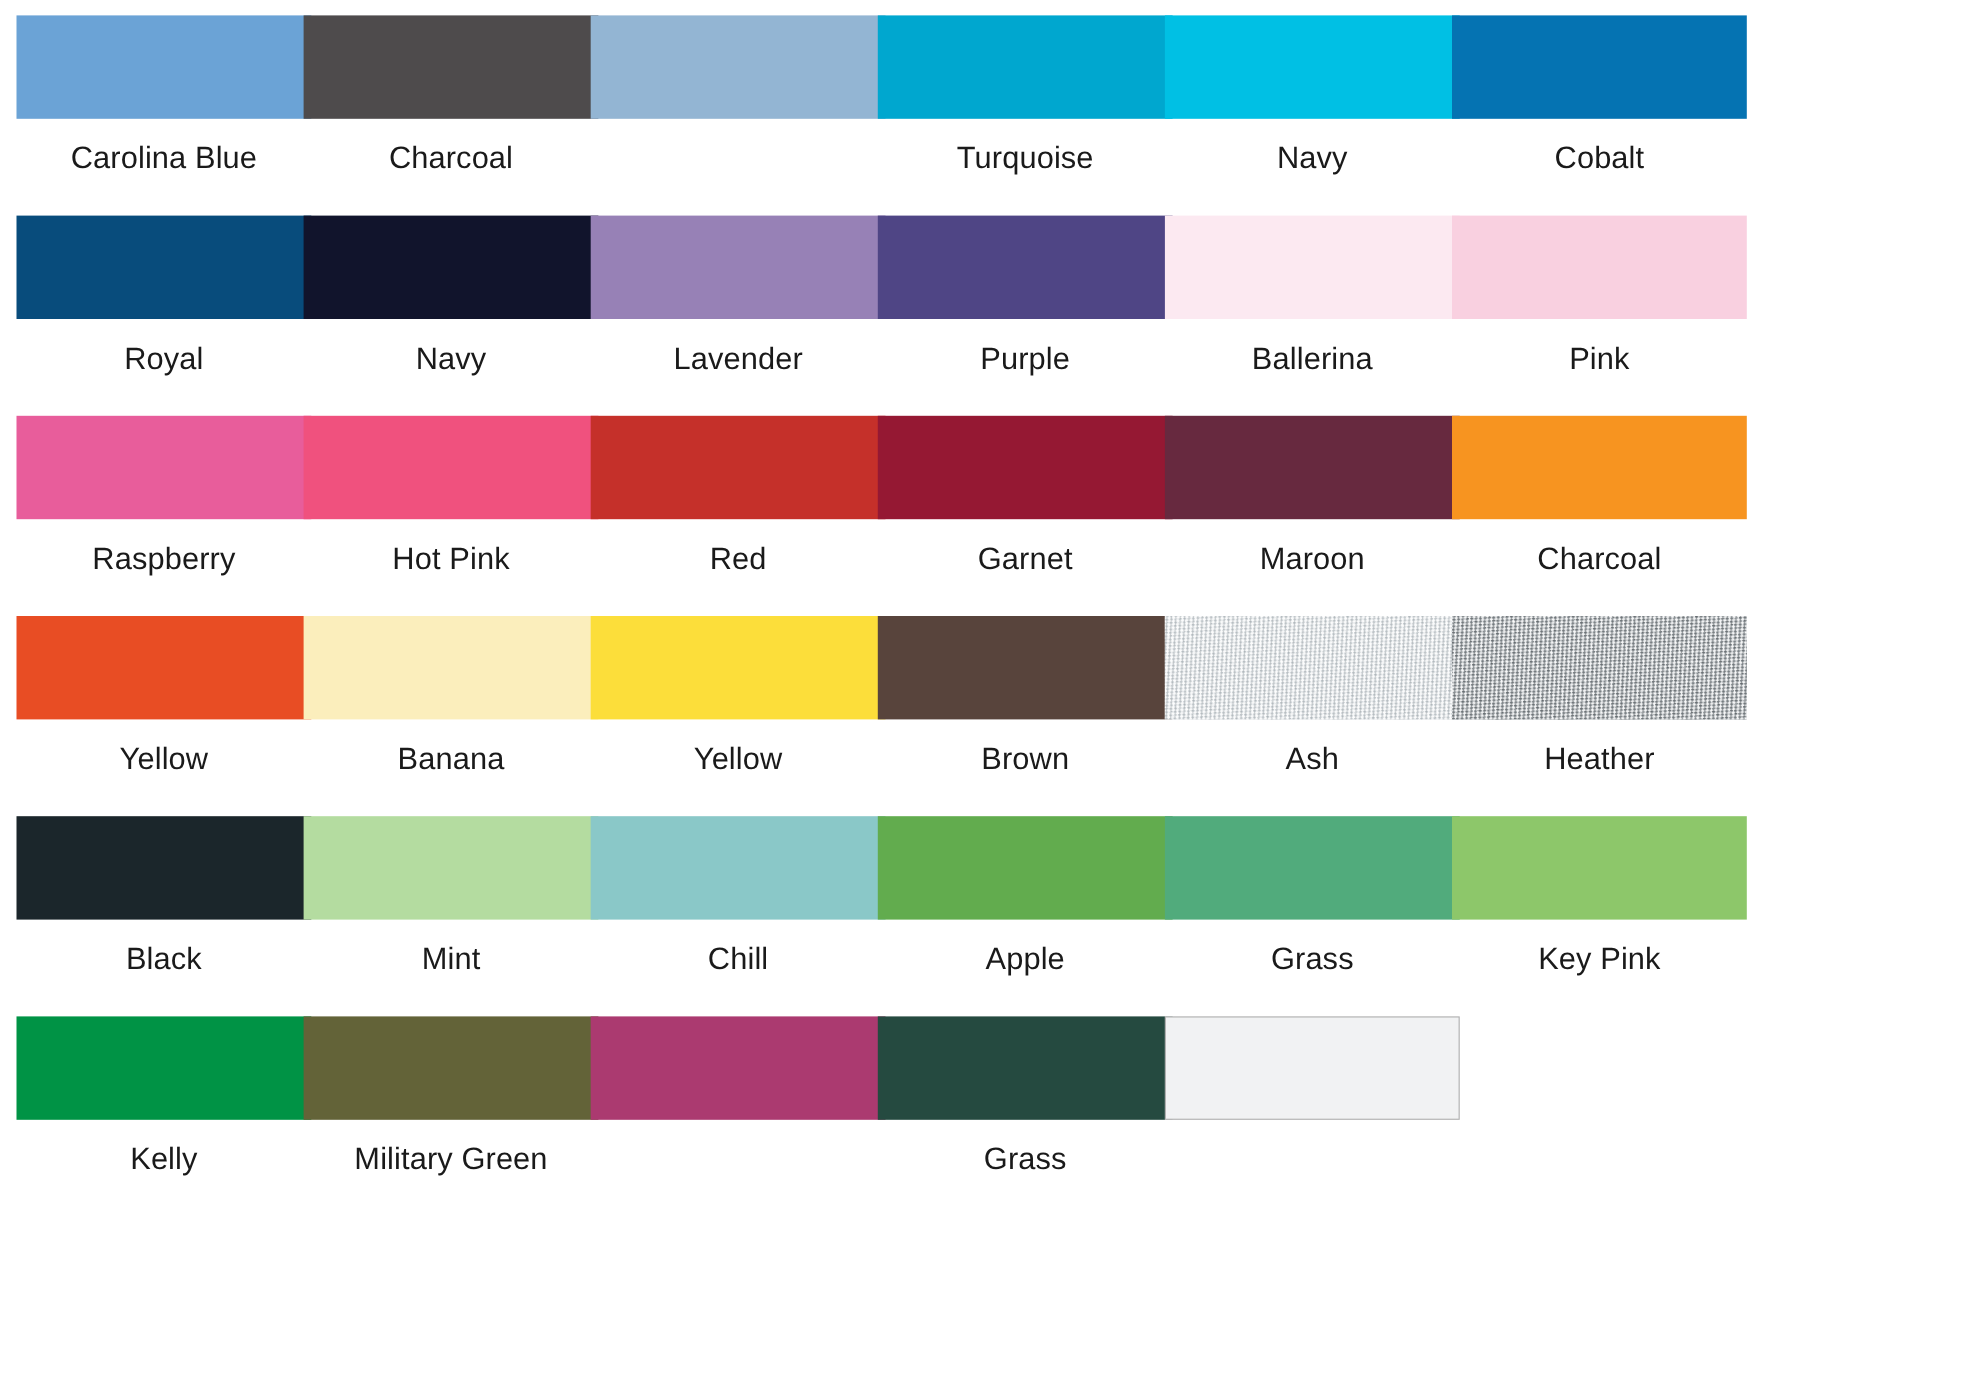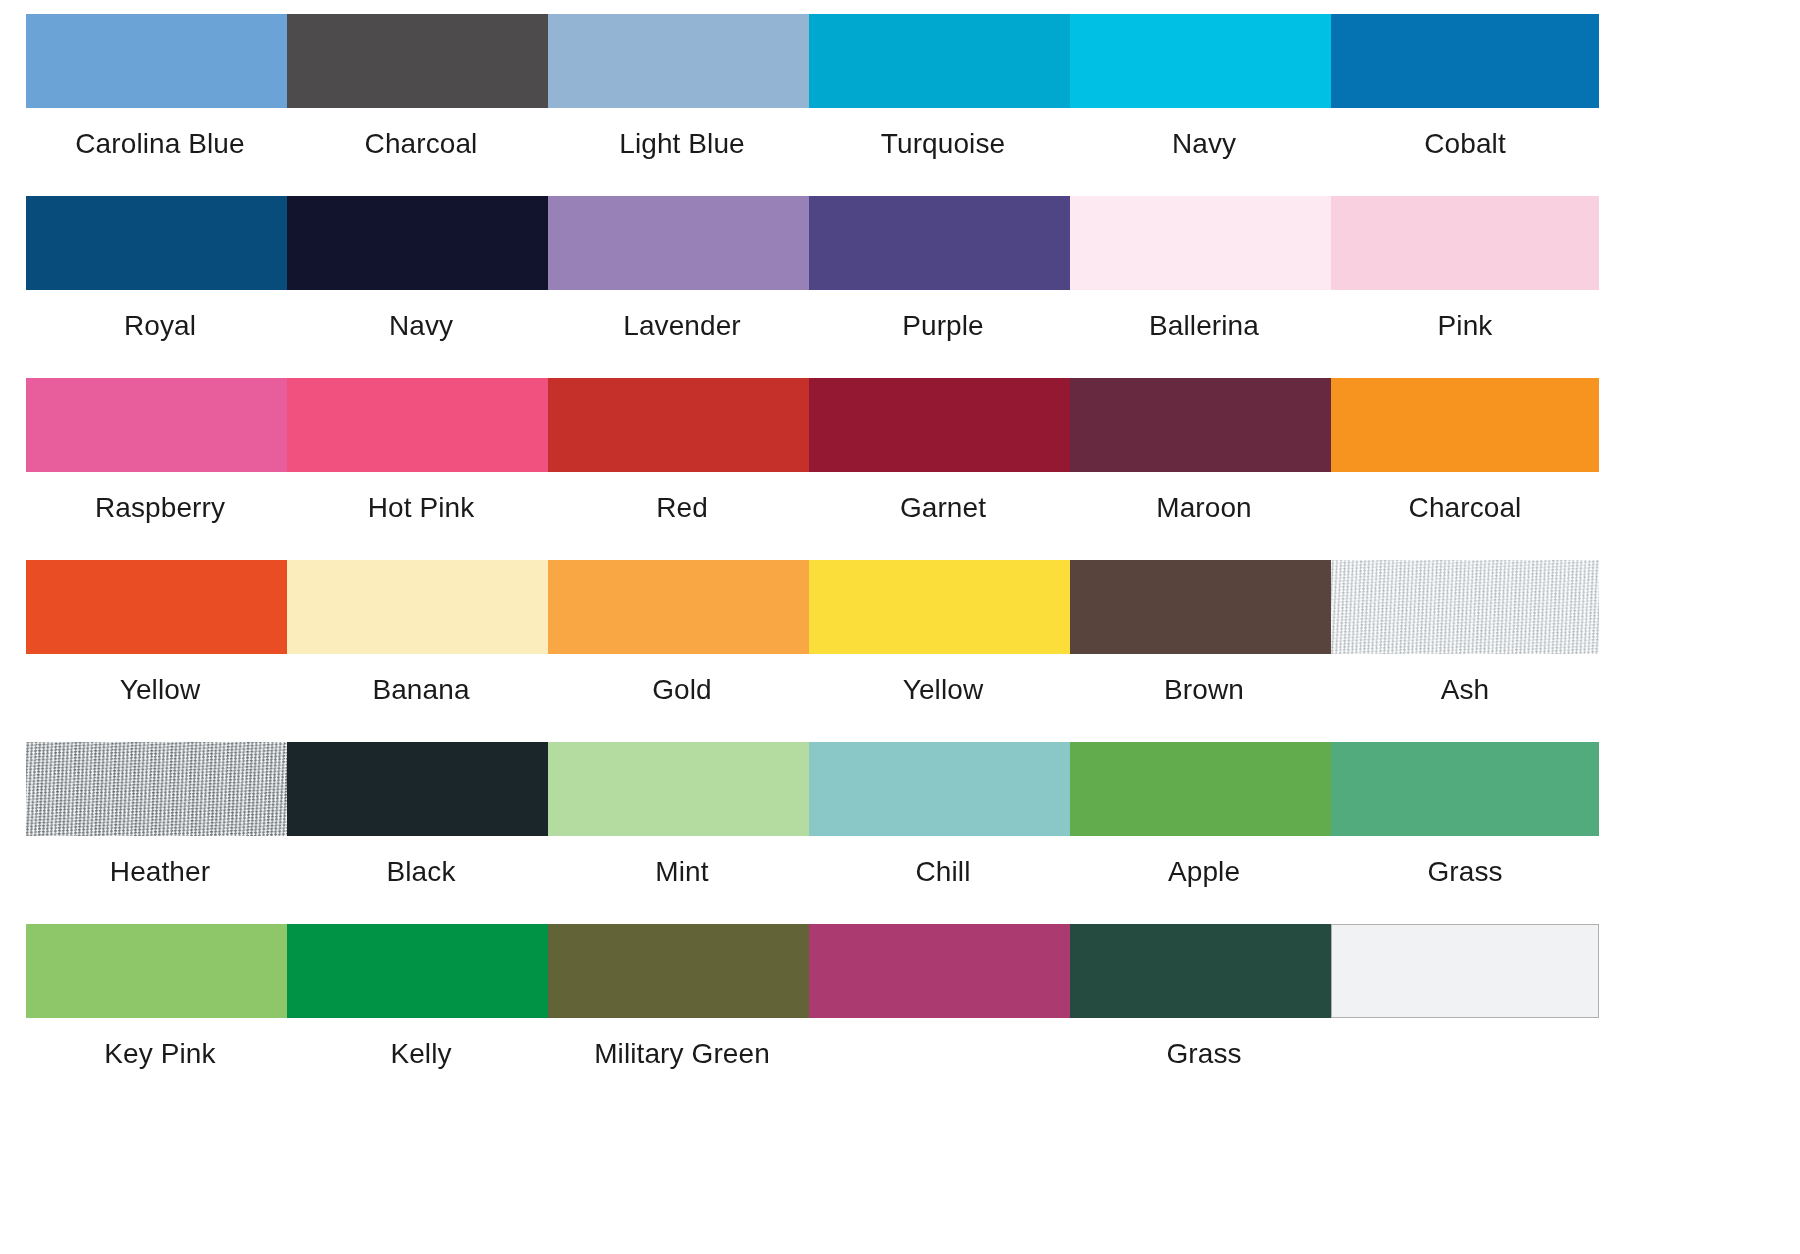--- a/index.html
+++ b/index.html
@@ -11,21 +11,21 @@
   body {
     width: 1800px;
     height: 1254px;
     font-family: "Liberation Sans", sans-serif;
     overflow: hidden;
   }
   #swatch-grid {
     display: grid;
     grid-template-columns: repeat(6, 261px);
     grid-template-rows: repeat(6, 182px);
-    padding-left: 26px;
+    padding-left: 15px;
     padding-top: 14px;
     box-sizing: border-box;
   }
   .swatch-cell {
     width: 261px;
     height: 182px;
     box-sizing: border-box;
   }
   .swatch-chip {
     width: 268px;
@@ -72,21 +72,20 @@
     <div class="swatch-cell">
       <div class="swatch-chip" title="Carolina Blue" style="background-color: rgb(107, 163, 214);"></div>
       <div class="swatch-label">Carolina Blue</div>
     </div>
     <div class="swatch-cell">
       <div class="swatch-chip" title="Charcoal" style="background-color: rgb(78, 75, 76);"></div>
       <div class="swatch-label">Charcoal</div>
     </div>
     <div class="swatch-cell">
       <div class="swatch-chip" title="Light Blue" style="background-color: rgb(147, 181, 211);"></div>
-      <div class="swatch-label">Light Blue</div>
     </div>
     <div class="swatch-cell">
       <div class="swatch-chip" title="Turquoise" style="background-color: rgb(0, 167, 207);"></div>
       <div class="swatch-label">Turquoise</div>
     </div>
     <div class="swatch-cell">
       <div class="swatch-chip" title="Aqua" style="background-color: rgb(0, 192, 228);"></div>
       <div class="swatch-label">Navy</div>
     </div>
     <div class="swatch-cell">
@@ -141,24 +140,20 @@
       <div class="swatch-chip" title="Mandarin" style="background-color: rgb(247, 148, 32);"></div>
       <div class="swatch-label">Charcoal</div>
     </div>
     <div class="swatch-cell">
       <div class="swatch-chip" title="Orange" style="background-color: rgb(232, 77, 36);"></div>
       <div class="swatch-label">Yellow</div>
     </div>
     <div class="swatch-cell">
       <div class="swatch-chip" title="Banana" style="background-color: rgb(251, 238, 188);"></div>
       <div class="swatch-label">Banana</div>
-    </div>
-    <div class="swatch-cell">
-      <div class="swatch-chip" title="Gold" style="background-color: rgb(249, 166, 68);"></div>
-      <div class="swatch-label">Gold</div>
     </div>
     <div class="swatch-cell">
       <div class="swatch-chip" title="Yellow" style="background-color: rgb(252, 222, 58);"></div>
       <div class="swatch-label">Yellow</div>
     </div>
     <div class="swatch-cell">
       <div class="swatch-chip" title="Brown" style="background-color: rgb(88, 68, 60);"></div>
       <div class="swatch-label">Brown</div>
     </div>
     <div class="swatch-cell">

